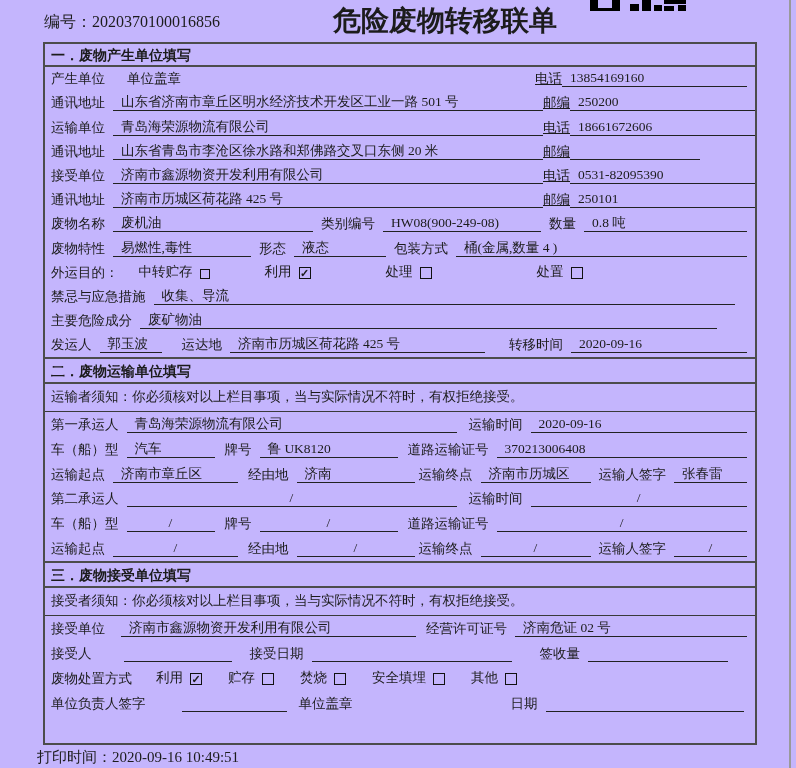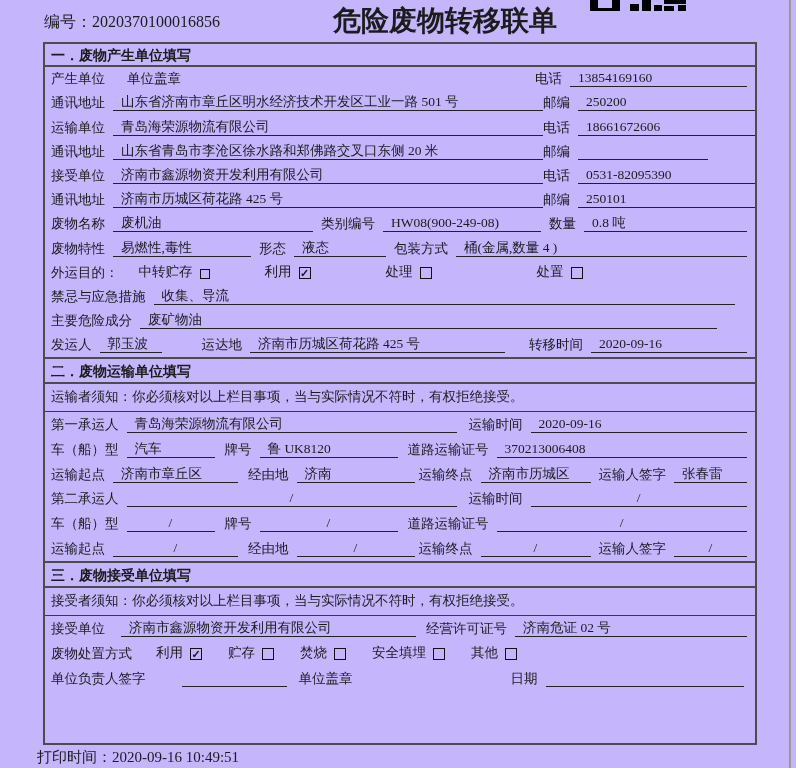--- a/index.html
+++ b/index.html
@@ -28,37 +28,37 @@
   .r1 { height:24.2px; }
   .r2 { height:24.8px; }
   .r3 { height:25.1px; }
 
   .lb { flex:none; margin-right:8px; line-height:17px; }
   .u  { border-bottom:1px solid #222; line-height:17px; height:18px; padding-left:8px; flex:none; overflow:hidden; }
   .u.grow { flex:1; }
   .u.ctr { text-align:center; padding-left:0; }
 
   .rg { margin-left:auto; width:212px; display:flex; align-items:flex-end; flex:none; }
-  .rg .lb { margin-right:8px; }
+  .rg .lb { margin-right:0;text-decoration:underline; }
   .rg .u.grow { flex:1; }
 
   .opt { display:flex; align-items:flex-end; flex:none; }
   .cb { width:12px; height:12px; border:1.5px solid #111; margin:0 0 2px 7px;
     flex:none; font-size:11px; line-height:10px; text-align:center; font-weight:bold; }
   .cb.on::after { content:"\2713"; }
   .cb.small { width:10px; height:10px; }
 
   .print-line { position:absolute; left:37px; top:748px; font-size:15px; white-space:nowrap; }
 
   .w272{width:272px}.w430{width:430px}.w130{width:130px}.w200{width:200px}.w158{width:158px}
   .w138{width:138px}.w92{width:92px}.w62{width:62px}.w255{width:255px}.w330{width:330px}
   .w88{width:88px}.w125{width:125px}.w118{width:118px}.w110{width:110px}.w295{width:295px}
   .w108{width:108px}.w140{width:140px}.w105{width:105px}.w198{width:198px}
   .ml4{margin-left:4px}.ml8{margin-left:8px}.ml10{margin-left:10px}.ml12{margin-left:12px}
-  .ml14{margin-left:14px}.ml18{margin-left:18px}.ml24{margin-left:24px}.ml28{margin-left:28px}.ml40{margin-left:40px}.ml150{margin-left:150px}
+  .ml14{margin-left:14px}.ml18{margin-left:18px}.ml24{margin-left:24px}.ml28{margin-left:28px}.ml40{margin-left:20px}.ml150{margin-left:150px}
   .mr6{margin-right:6px}.mr12{margin-right:12px}.mr30{margin-right:30px}
 </style>
 </head>
 <body>
 
 <div class="page">
 
   <span class="serial"><span>编号：</span><span>2020370100016856</span></span>
 
   <div class="doc-title">危险废物转移联单</div>
@@ -253,20 +253,28 @@
     <div class="sec-h mid">三．废物接受单位填写</div>
     <div class="notice">接受者须知：你必须核对以上栏目事项，当与实际情况不符时，有权拒绝接受。</div>
 
     <div class="row r3">
       <span class="lb">接受单位</span>
       <span class="u w295 ml8">济南市鑫源物资开发利用有限公司</span>
       <span class="lb ml10">经营许可证号</span>
       <span class="u grow">济南危证 02 号</span>
     </div>
 
+    <div class="row r3">
+      <span class="lb">接受人</span>
+      <span class="u w108 ml24"></span>
+      <span class="lb ml18">接受日期</span>
+      <span class="u w200"></span>
+      <span class="lb ml28">签收量</span>
+      <span class="u w140"></span>
+    </div>
 
     <div class="row r3">
       <span class="lb">废物处置方式</span>
       <span class="opt" style="margin-left:16px">
           <span>利用</span>
           <span class="cb on"></span>
         </span>
       <span class="opt" style="margin-left:26px">
           <span>贮存</span>
           <span class="cb"></span>

